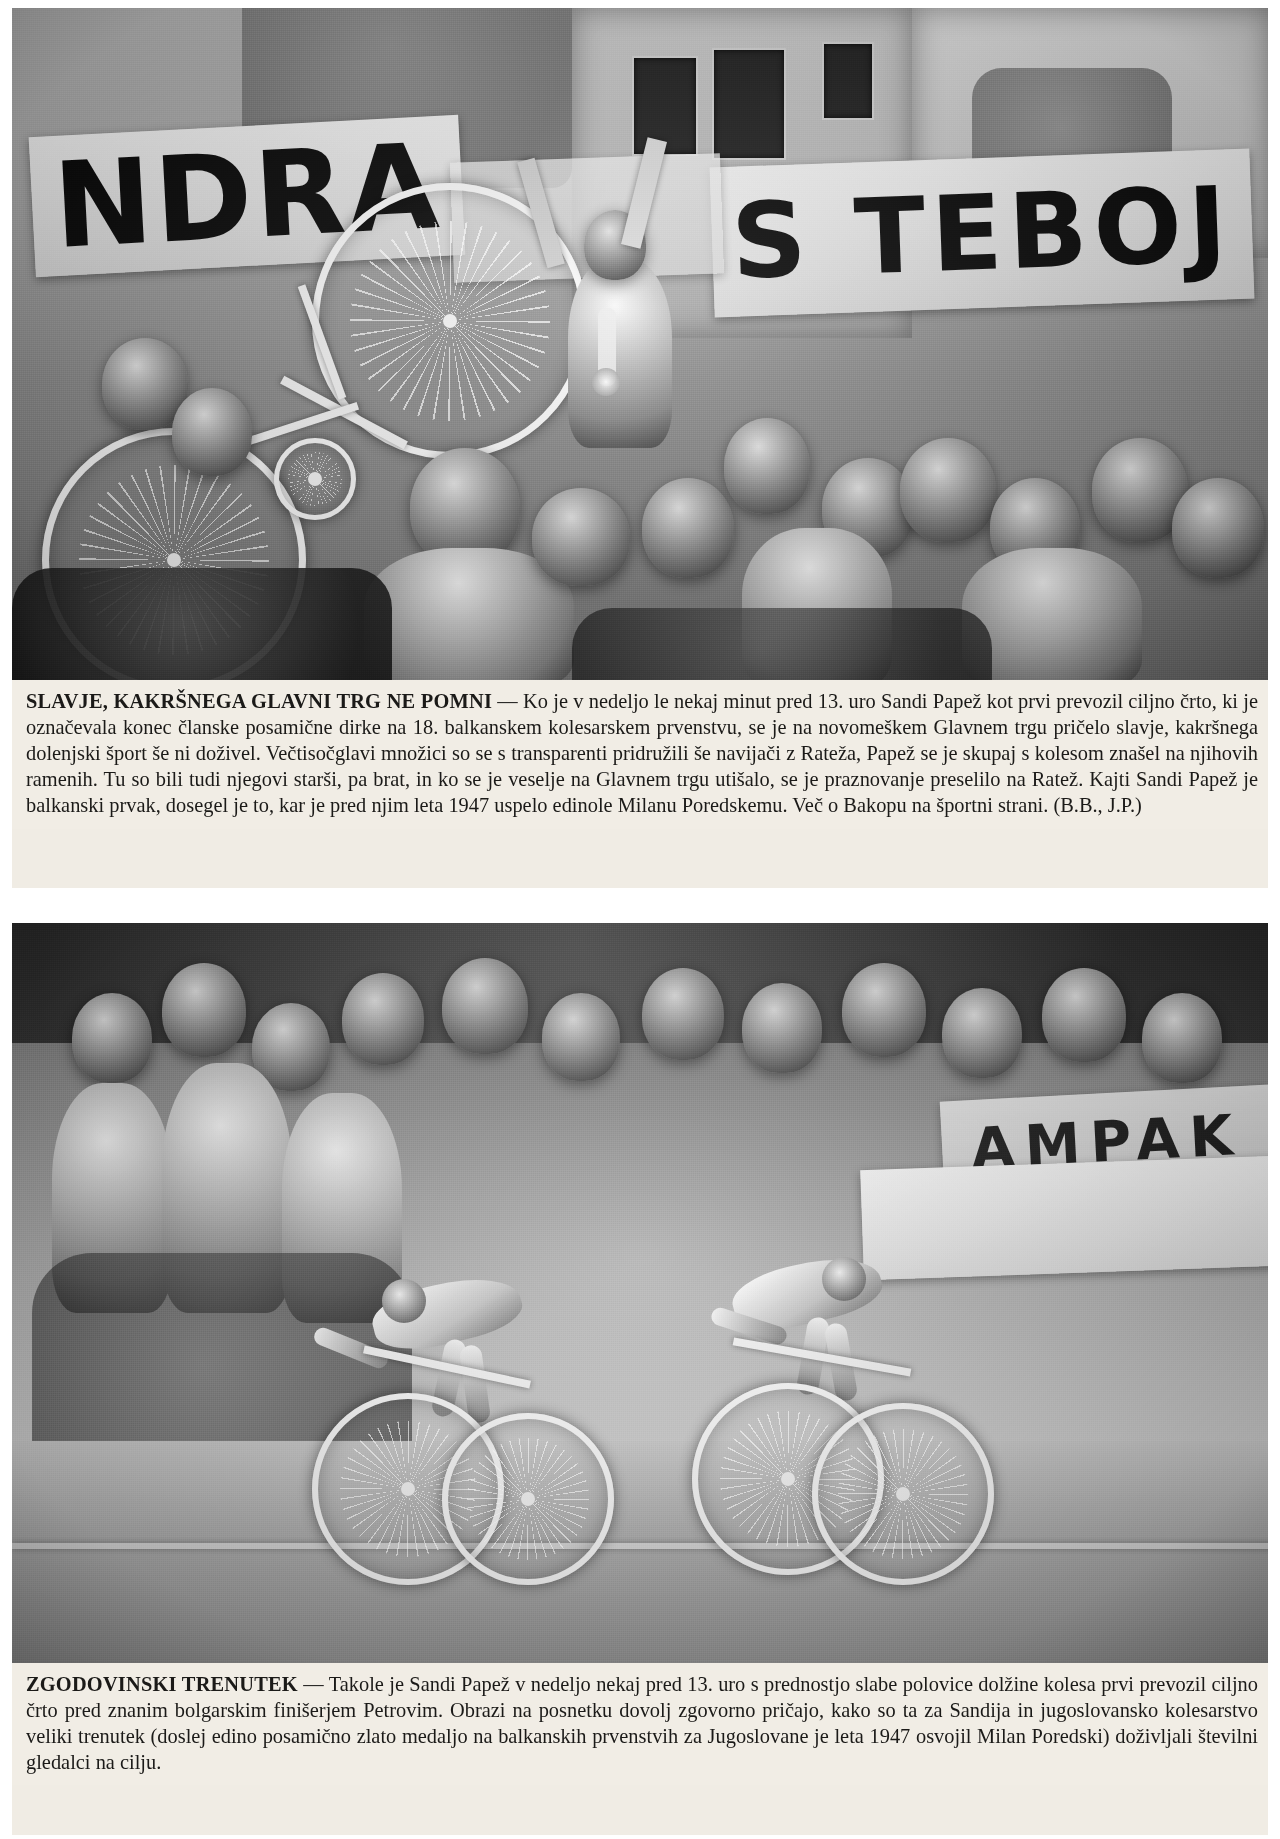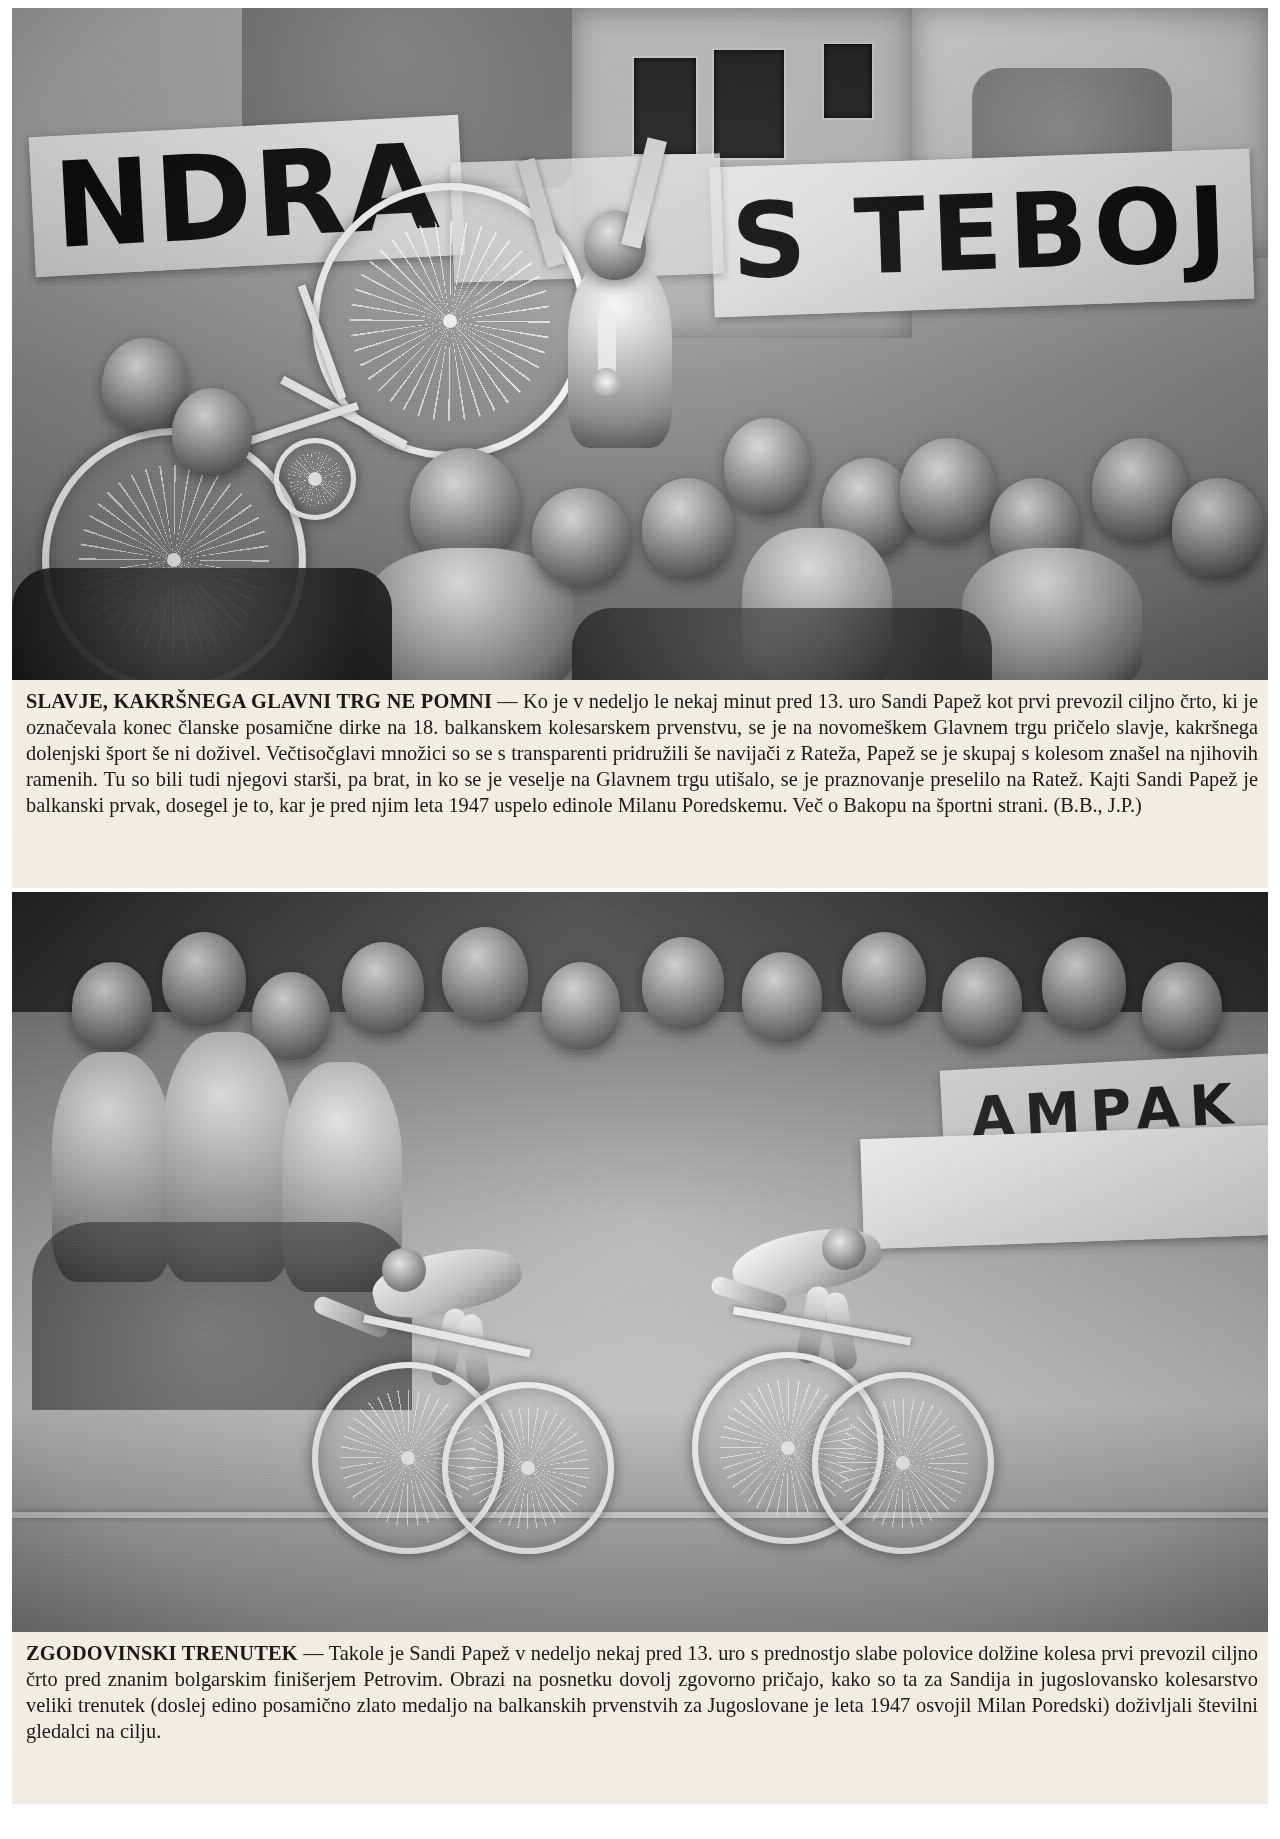--- a/index.html
+++ b/index.html
@@ -23,21 +23,21 @@
   }
 
   
   .article {
     position: absolute;
     left: 12px;
     width: 1258px;
     background: #f0ece4;
   }
   #article-top  { top: 8px;  height: 880px; }
-  #article-bottom { top: 892px; height: 912px; }
+  #article-bottom { top: 923px; height: 912px; }
 
   .photo {
     position: relative;
     width: 100%;
     background: #8d8d8a;
     overflow: hidden;
     filter: grayscale(100%) contrast(108%);
   }
   #photo-top { height: 672px; }
   #photo-bottom { height: 740px; }

